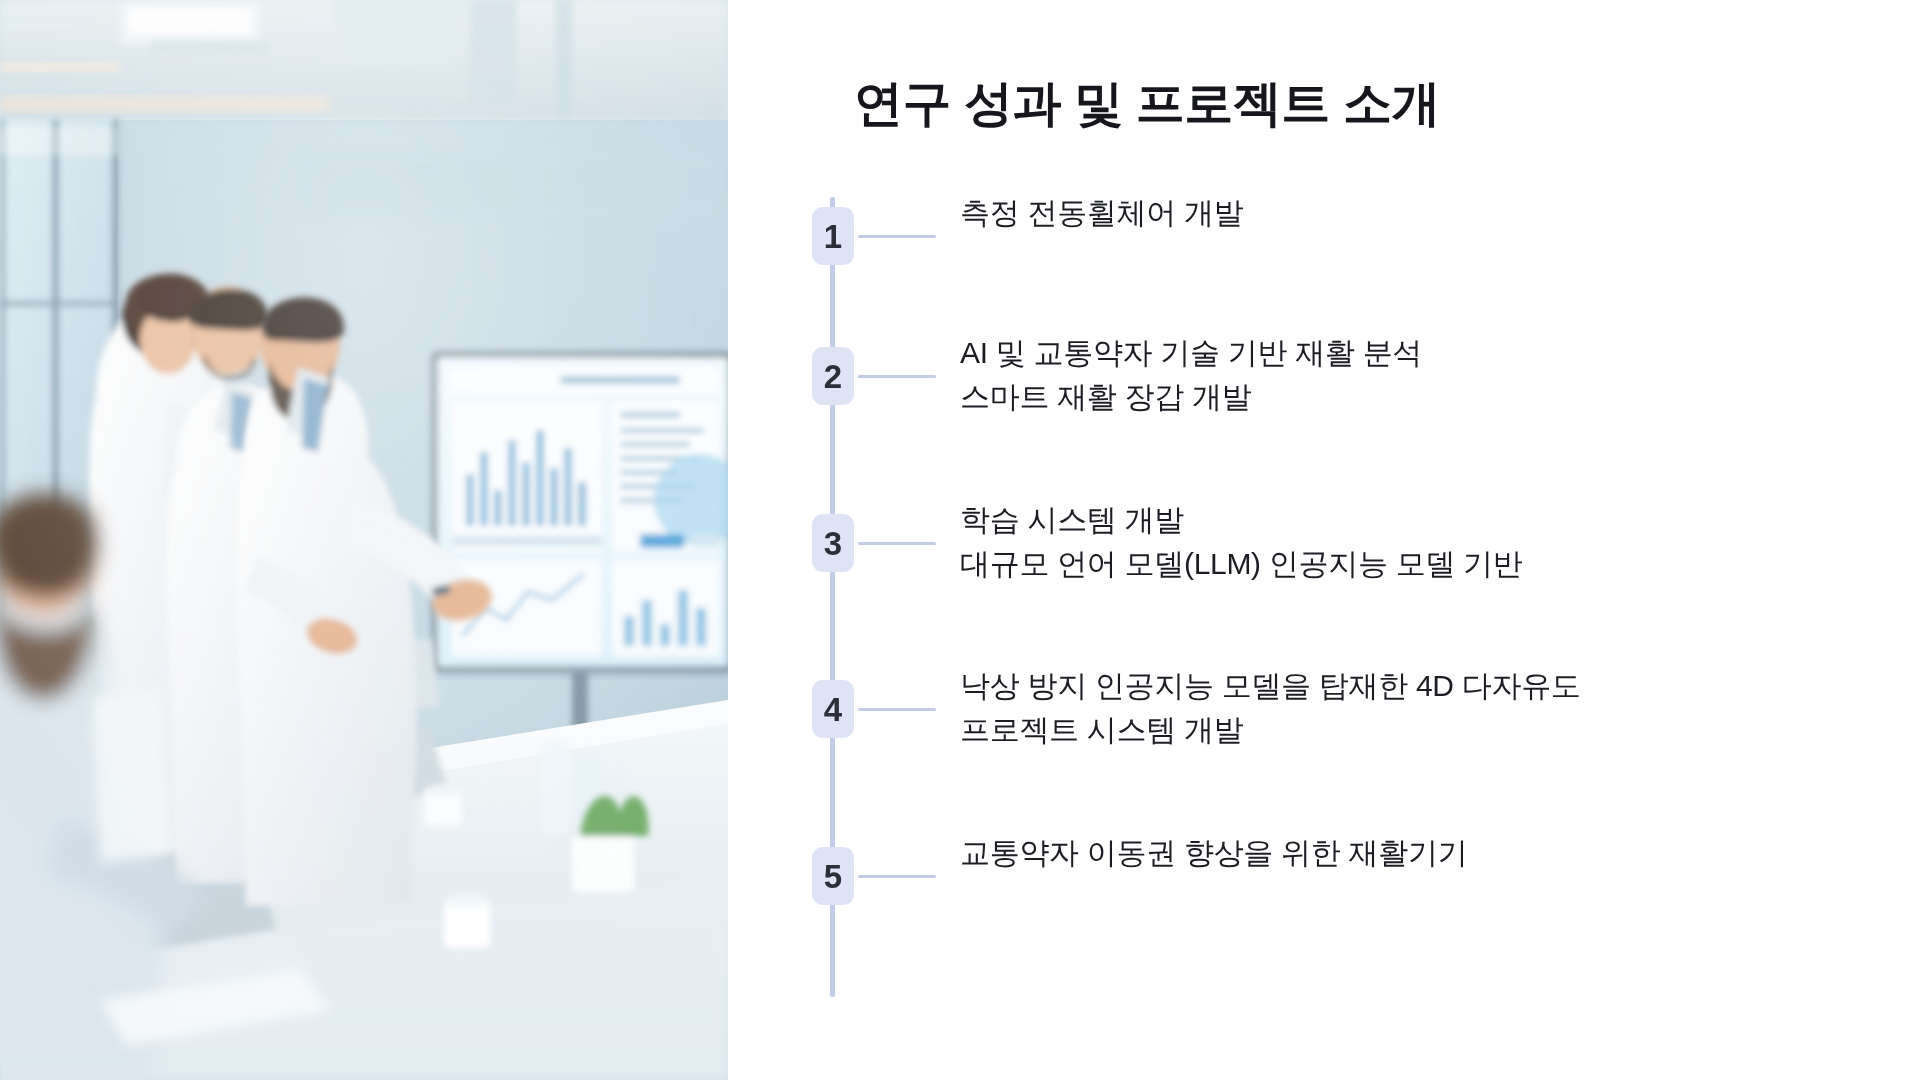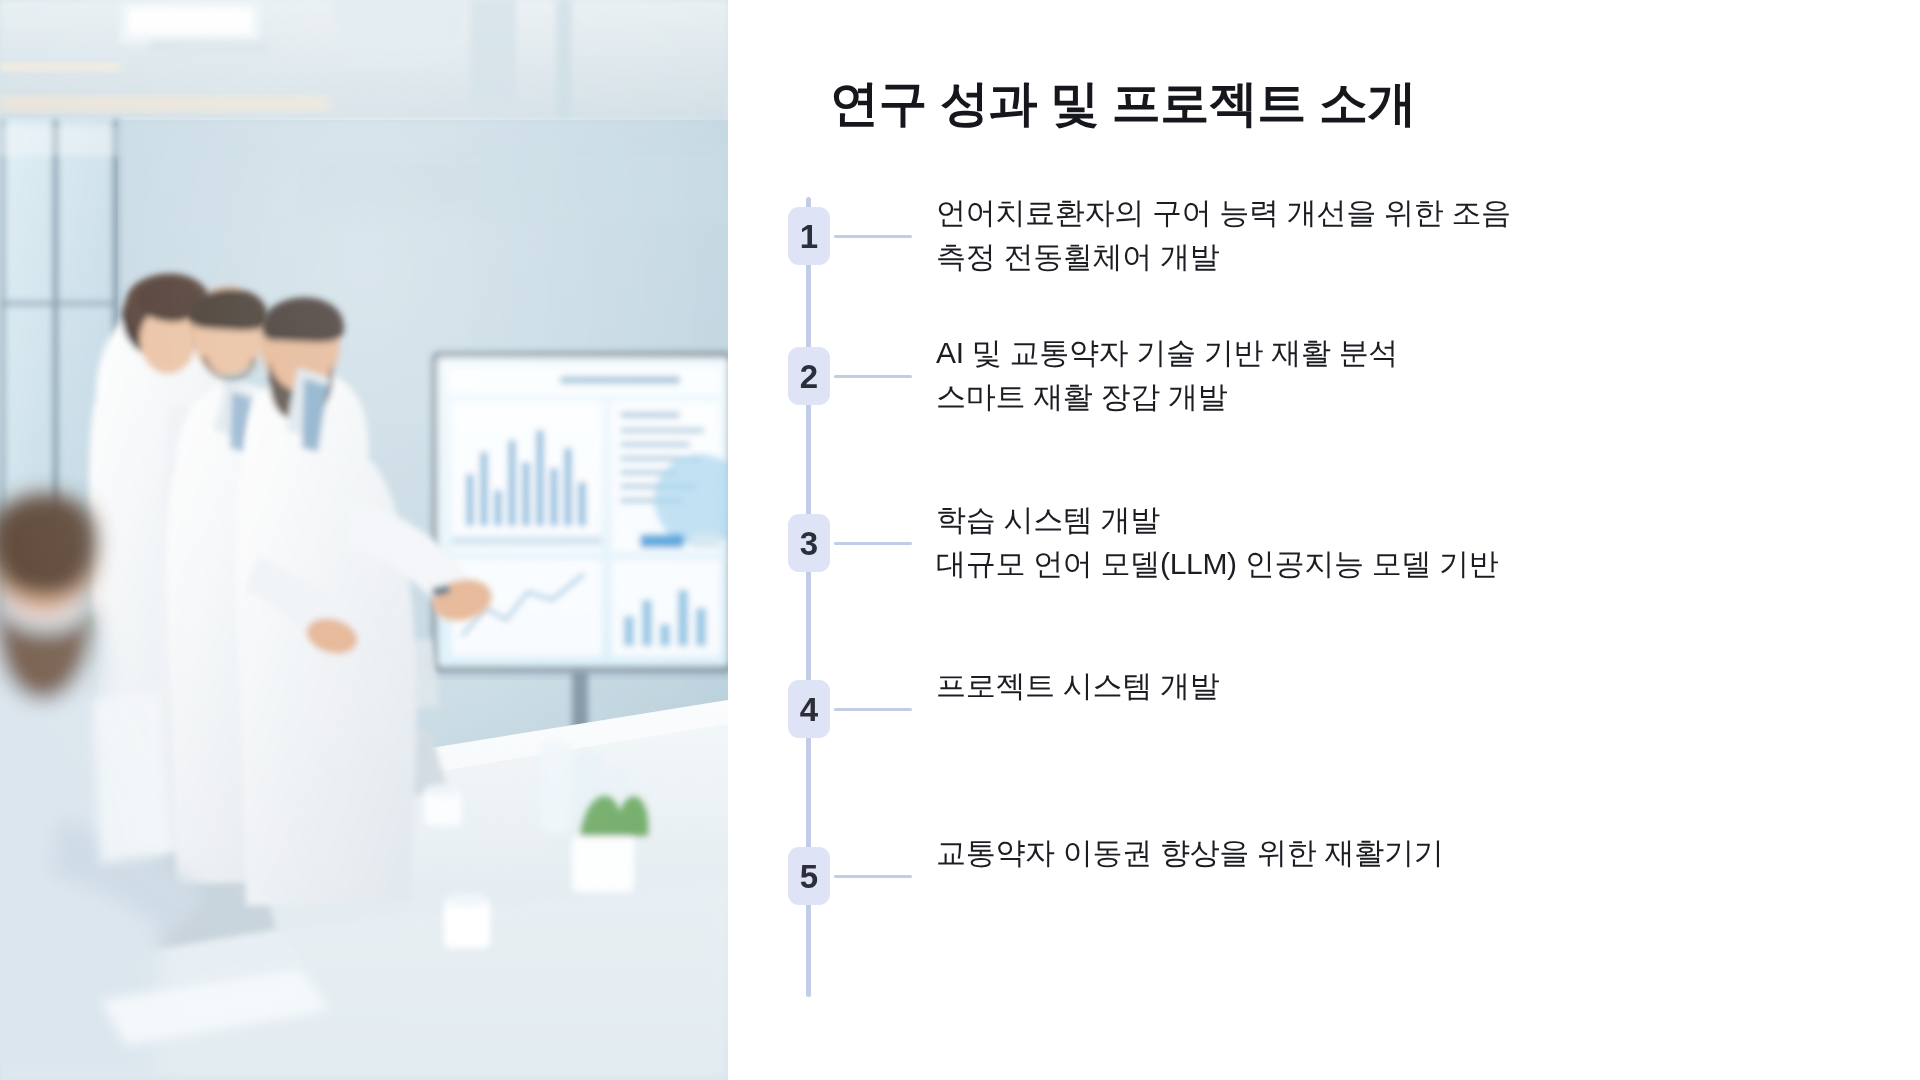--- a/index.html
+++ b/index.html
@@ -1,18 +1,18 @@
 <!DOCTYPE html>
 <html><head>
 <meta charset="utf-8">
 <style>
   html,body{margin:0;padding:0;}
   body{width:1920px;height:1080px;overflow:hidden;background:#ffffff;
        font-family:"Liberation Sans","DejaVu Sans",sans-serif;}
-  .slide{position:relative;width:1920px;height:1080px;background:#fff;display:flex;}
+  .slide{position:relative;width:1920px;height:1080px;background:#fff;display:flex;gap:24px;}
 
   
   .photo{position:relative;width:728px;height:1080px;overflow:hidden;flex:0 0 728px;
          background:#bcd2dd;}
   .photo svg{position:absolute;inset:0;width:100%;height:100%;display:block;}
 
   
   .content{position:relative;flex:1 1 auto;height:1080px;background:#fff;}
 
   .slide-title{position:absolute;left:102px;top:42px;width:900px;
@@ -262,21 +262,20 @@
 
     <h1 class="slide-title">연구 성과 및 프로젝트 소개</h1>
 
     <div class="timeline">
       <div class="tl-axis"></div>
 
       <div class="tl-item" style="top:0px">
         <div class="tl-badge">1</div>
         <div class="tl-connector"></div>
         <div class="tl-text">
-          <span class="tl-line">언어치료환자의 구어 능력 개선을 위한 조음</span>
           <span class="tl-line">측정 전동휠체어 개발</span>
         </div>
       </div>
 
       <div class="tl-item" style="top:140px">
         <div class="tl-badge">2</div>
         <div class="tl-connector"></div>
         <div class="tl-text">
           <span class="tl-line">AI 및 교통약자 기술 기반 재활 분석</span>
           <span class="tl-line">스마트 재활 장갑 개발</span>
@@ -289,20 +288,21 @@
         <div class="tl-text">
           <span class="tl-line">학습 시스템 개발</span>
           <span class="tl-line">대규모 언어 모델(LLM) 인공지능 모델 기반</span>
         </div>
       </div>
 
       <div class="tl-item" style="top:473px">
         <div class="tl-badge">4</div>
         <div class="tl-connector"></div>
         <div class="tl-text">
+          <span class="tl-line">낙상 방지 인공지능 모델을 탑재한 4D 다자유도</span>
           <span class="tl-line">프로젝트 시스템 개발</span>
         </div>
       </div>
 
       <div class="tl-item" style="top:640px">
         <div class="tl-badge">5</div>
         <div class="tl-connector"></div>
         <div class="tl-text">
           <span class="tl-line">교통약자 이동권 향상을 위한 재활기기</span>
         </div>

